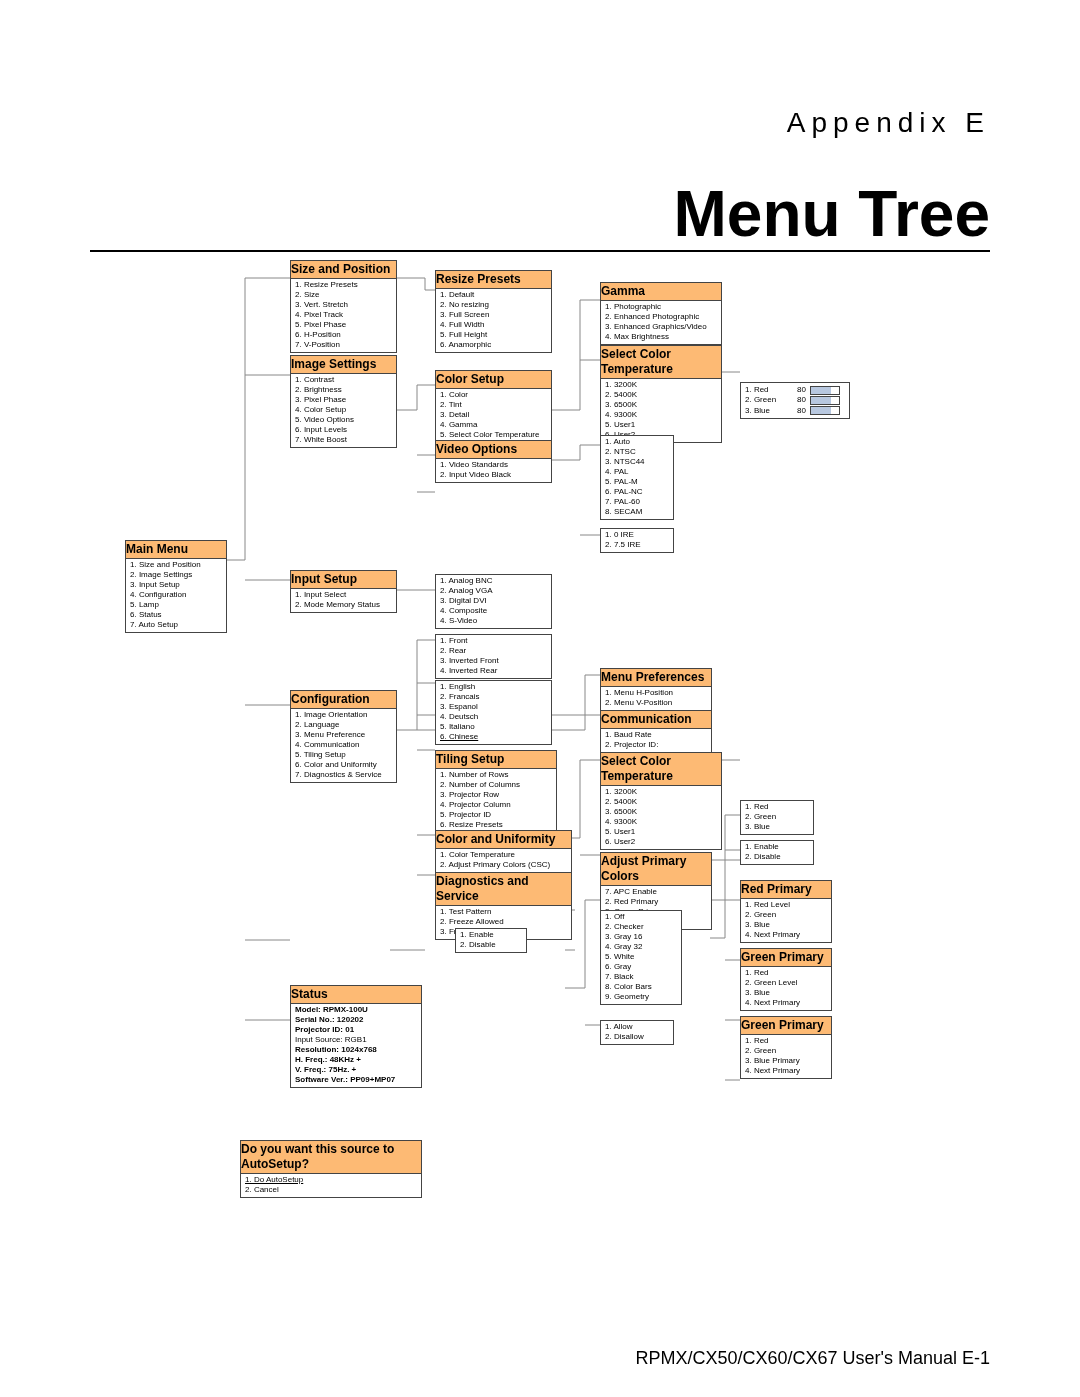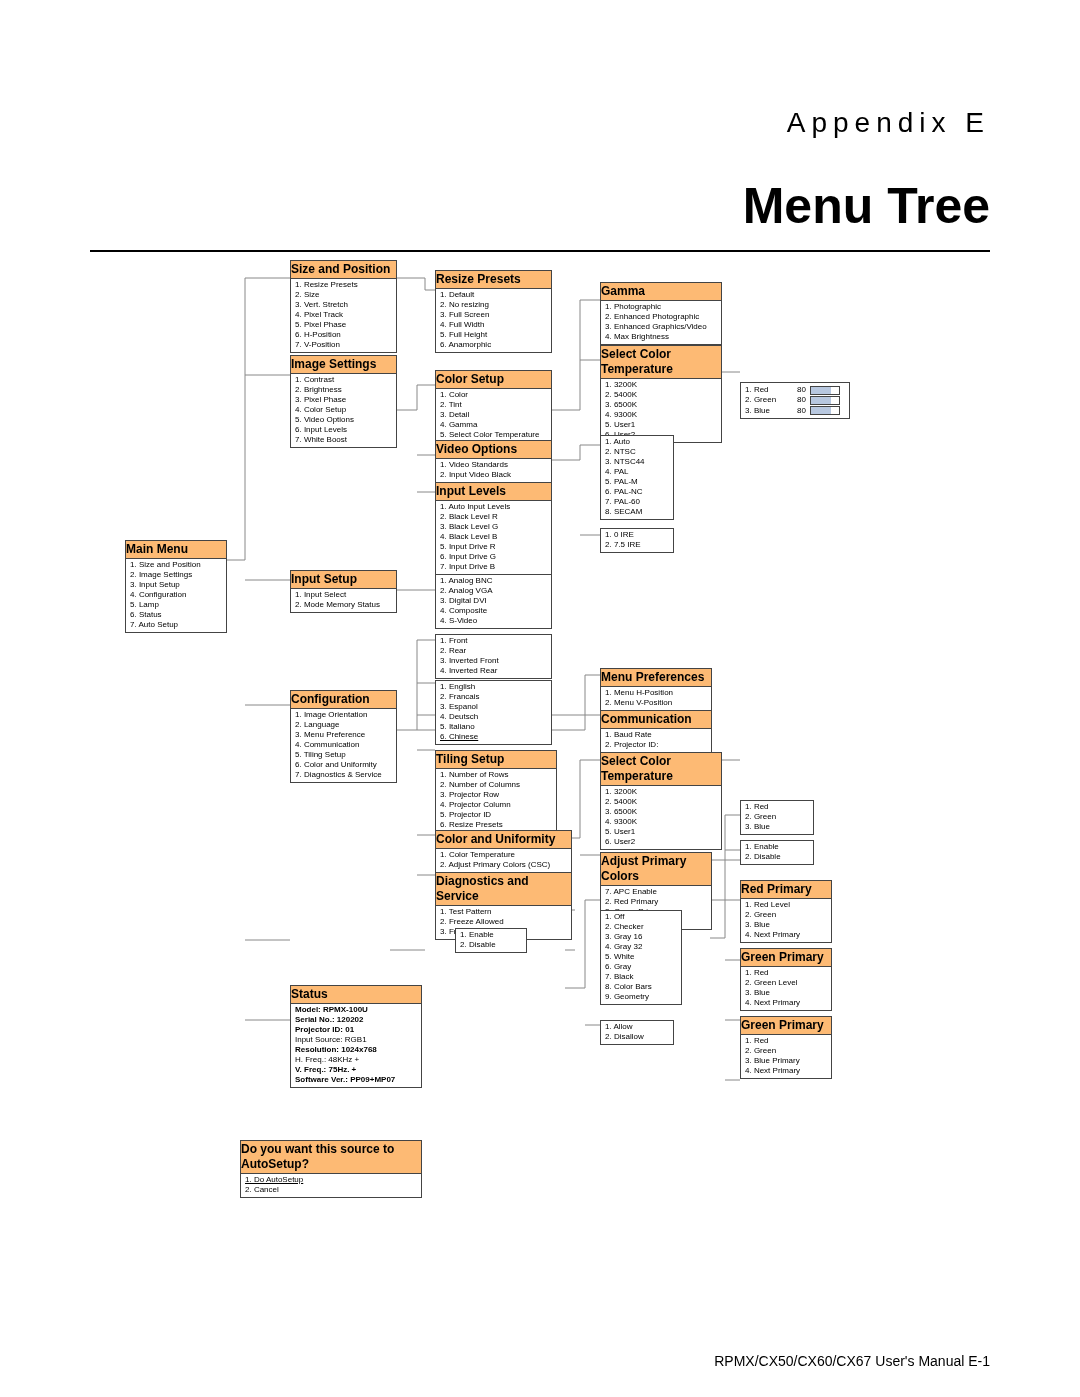--- a/index.html
+++ b/index.html
@@ -1,20 +1,20 @@
 <!DOCTYPE html>
 <html><head>
 <meta charset="utf-8">
 <style>
   html,body{margin:0;padding:0;background:#fff;font-family:Arial,Helvetica,sans-serif;color:#000}
   .page{position:relative;width:1080px;height:1397px;margin:12px auto;box-sizing:border-box}
   .appendix{position:absolute;top:95px;right:90px;font-size:28px;letter-spacing:6px}
-  .title{position:absolute;top:165px;right:90px;font-size:50px;font-weight:700}
+  .title{position:absolute;top:165px;right:90px;font-size:64px;font-weight:700}
   .hr{position:absolute;top:238px;left:90px;right:90px;border-top:2px solid #000}
-  .footer{position:absolute;bottom:40px;right:90px;font-size:14px}
+  .footer{position:absolute;bottom:40px;right:90px;font-size:18px}
   
   .diagram{position:absolute;top:248px;left:125px;width:860px;height:1020px}
   .box{position:absolute;border:1px solid #444;background:#fff;font-size:8px;line-height:1.25}
   .hdr{background:#fdba74;font-weight:700;padding:1px 0;border-bottom:1px solid #444;font-size:12px}
   .bdy{padding:1px 4px 2px 4px}
   .bdy div{white-space:nowrap}
   .sliders{position:absolute;border:1px solid #444;padding:2px 4px;font-size:8px;line-height:1.3}
   .sliders .row{display:flex;align-items:center;gap:4px}
   .bar{width:28px;height:7px;border:1px solid #444;background:linear-gradient(to right,#b8c8e0 70%,#fff 70%)}
   svg.wires{position:absolute;inset:0;width:100%;height:100%;pointer-events:none}
@@ -104,21 +104,21 @@
         </div>
       </div>
     <div id="b-status" class="box" style="left:165px;top:725px;width:130px">
         <div class="hdr">Status</div>
         <div class="bdy">
           <div style="font-weight: 700;">Model: RPMX-100U</div>
           <div style="font-weight: 700;">Serial No.:  120202</div>
           <div style="font-weight: 700;">Projector ID: 01</div>
           <div style="font-weight: 400;">Input Source: RGB1</div>
           <div style="font-weight: 700;">Resolution: 1024x768</div>
-          <div style="font-weight: 400;">H. Freq.: 48KHz +</div>
+          <div style="font-weight: 700;">H. Freq.: 48KHz +</div>
           <div style="font-weight: 700;">V. Freq.: 75Hz. +</div>
           <div style="font-weight: 700;">Software Ver.: PP09+MP07</div>
         </div>
       </div>
     <div id="b-auto" class="box" style="left:115px;top:880px;width:180px">
         <div class="hdr">Do you want this source to AutoSetup?</div>
         <div class="bdy">
           <div style="text-decoration: underline;">1.   Do AutoSetup</div>
           <div>2.  Cancel</div>
         </div>
@@ -143,32 +143,20 @@
           <div>3.  Detail</div>
           <div>4.  Gamma</div>
           <div>5.  Select Color Temperature</div>
         </div>
       </div>
     <div id="b-video" class="box" style="left:310px;top:180px;width:115px">
         <div class="hdr">Video Options</div>
         <div class="bdy">
           <div>1.  Video Standards</div>
           <div>2.  Input Video Black</div>
-        </div>
-      </div>
-    <div id="b-inlvl" class="box" style="left:310px;top:222px;width:115px">
-        <div class="hdr">Input Levels</div>
-        <div class="bdy">
-          <div>1.  Auto Input Levels</div>
-          <div>2.  Black Level R</div>
-          <div>3.  Black Level G</div>
-          <div>4.  Black Level B</div>
-          <div>5.  Input Drive R</div>
-          <div>6.  Input Drive G</div>
-          <div>7.  Input Drive B</div>
         </div>
       </div>
     <div id="b-inputsel" class="box" style="left:310px;top:314px;width:115px">
         <div class="bdy">
           <div>1.  Analog BNC</div>
           <div>2.  Analog VGA</div>
           <div>3.  Digital DVI</div>
           <div>4.  Composite</div>
           <div>4.  S-Video</div>
         </div>

